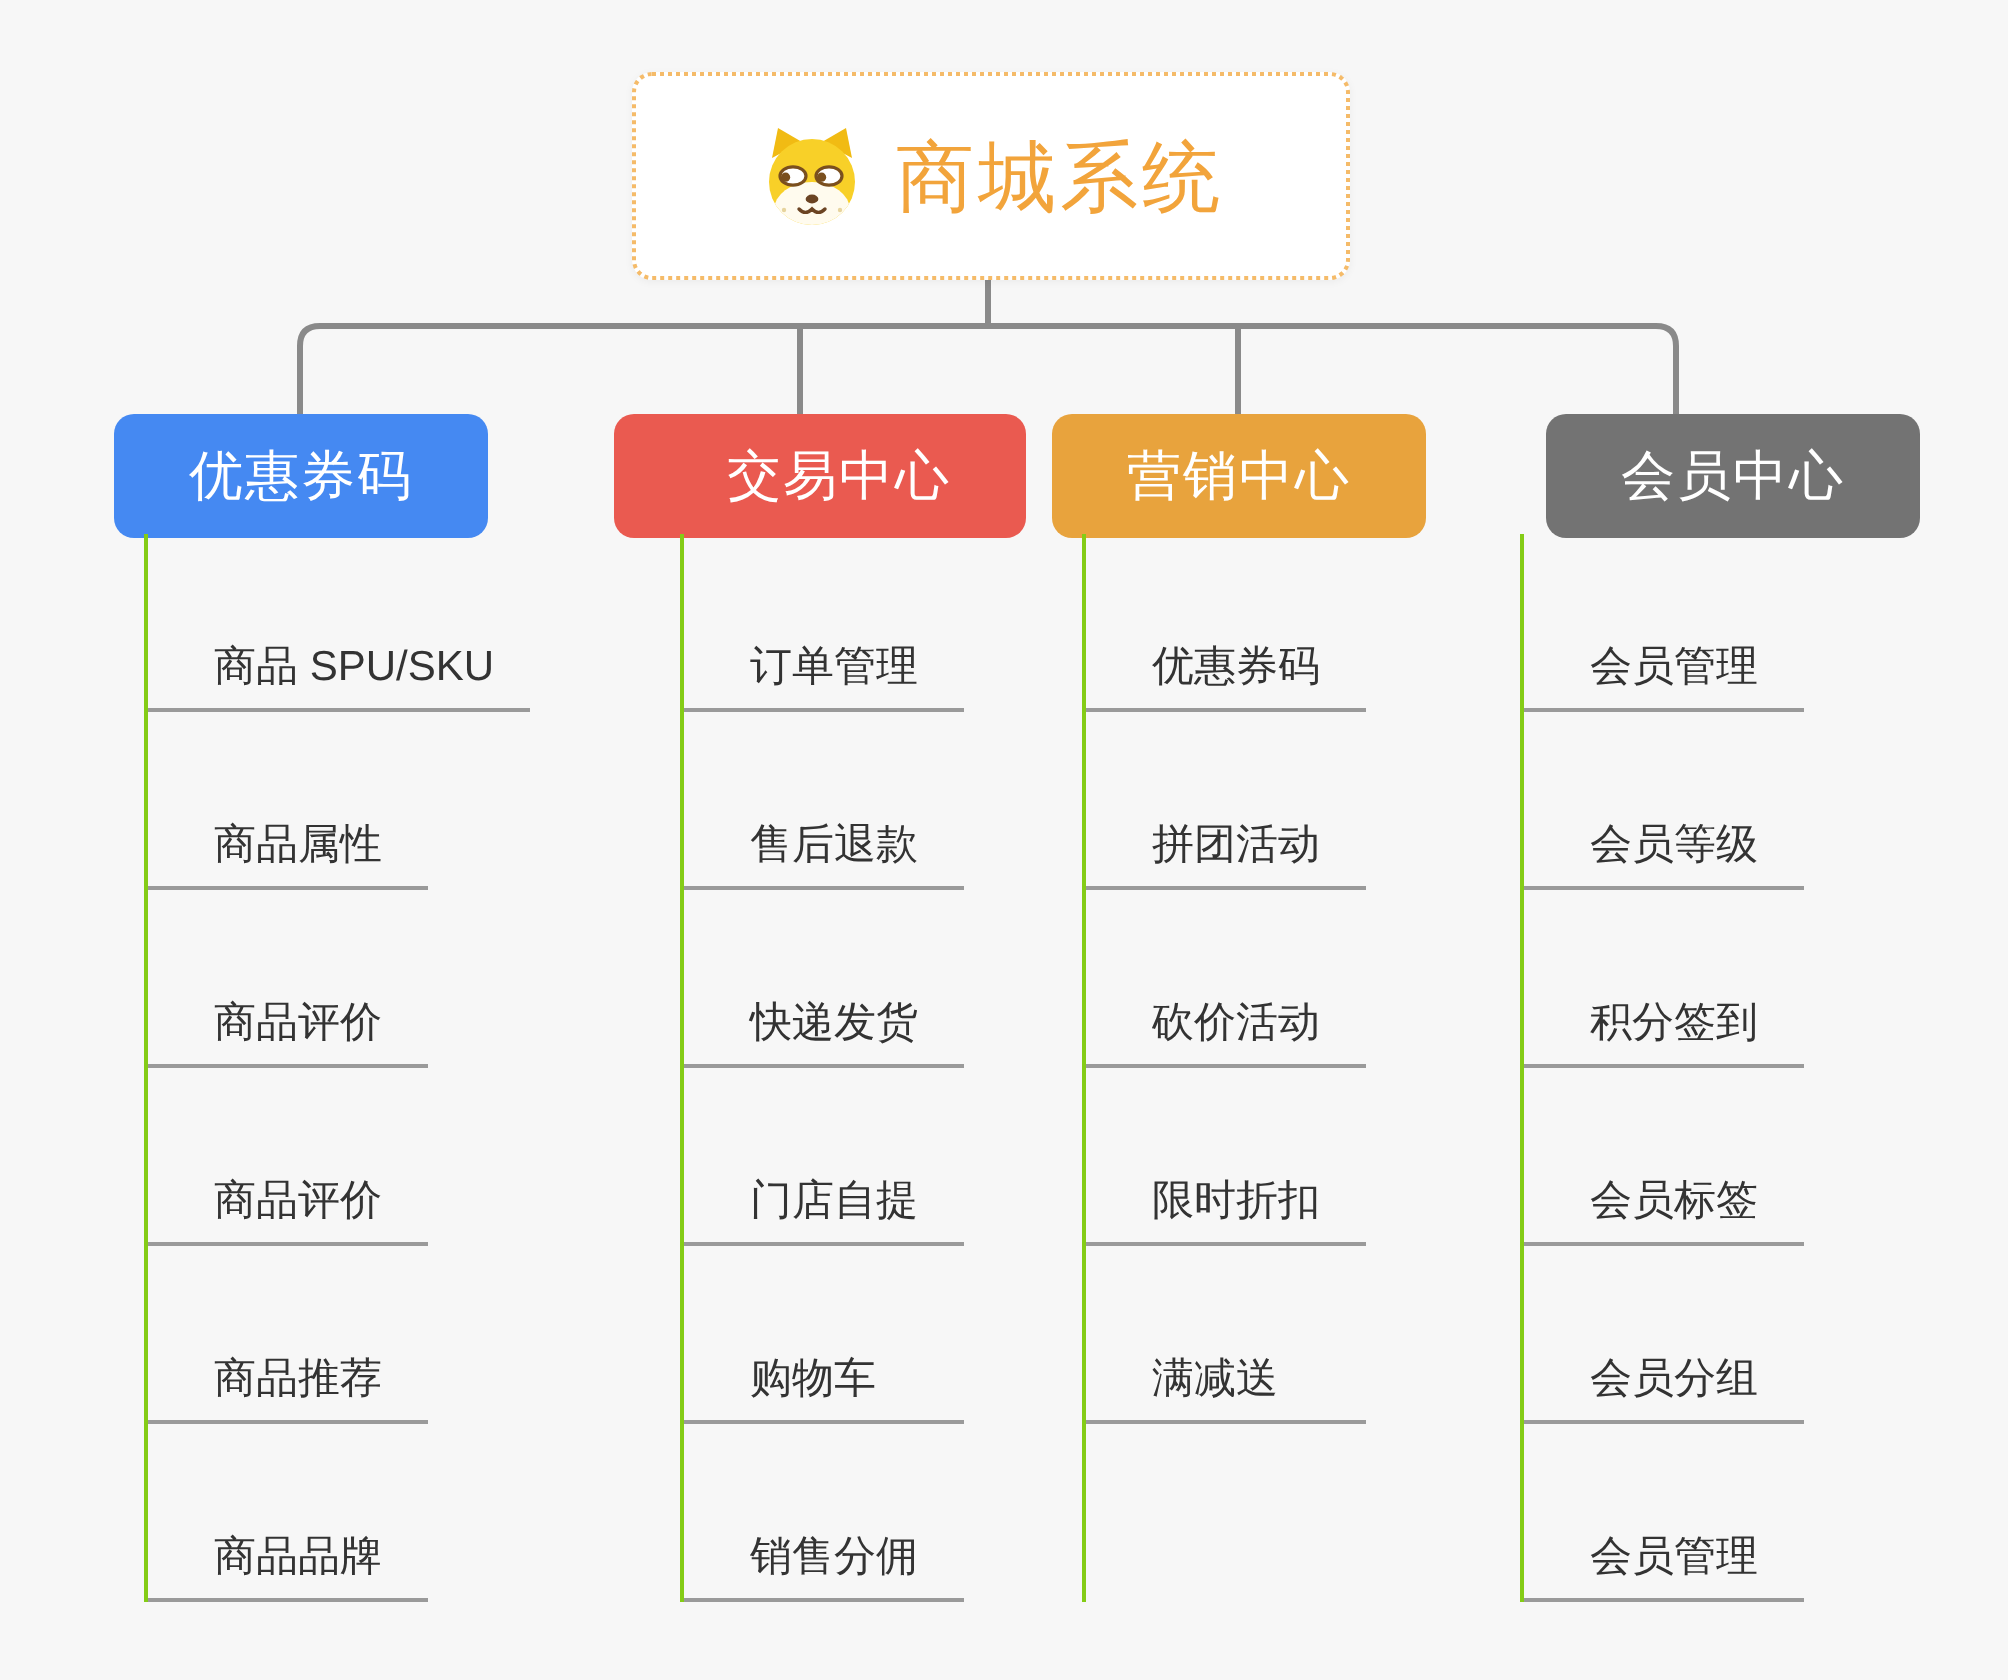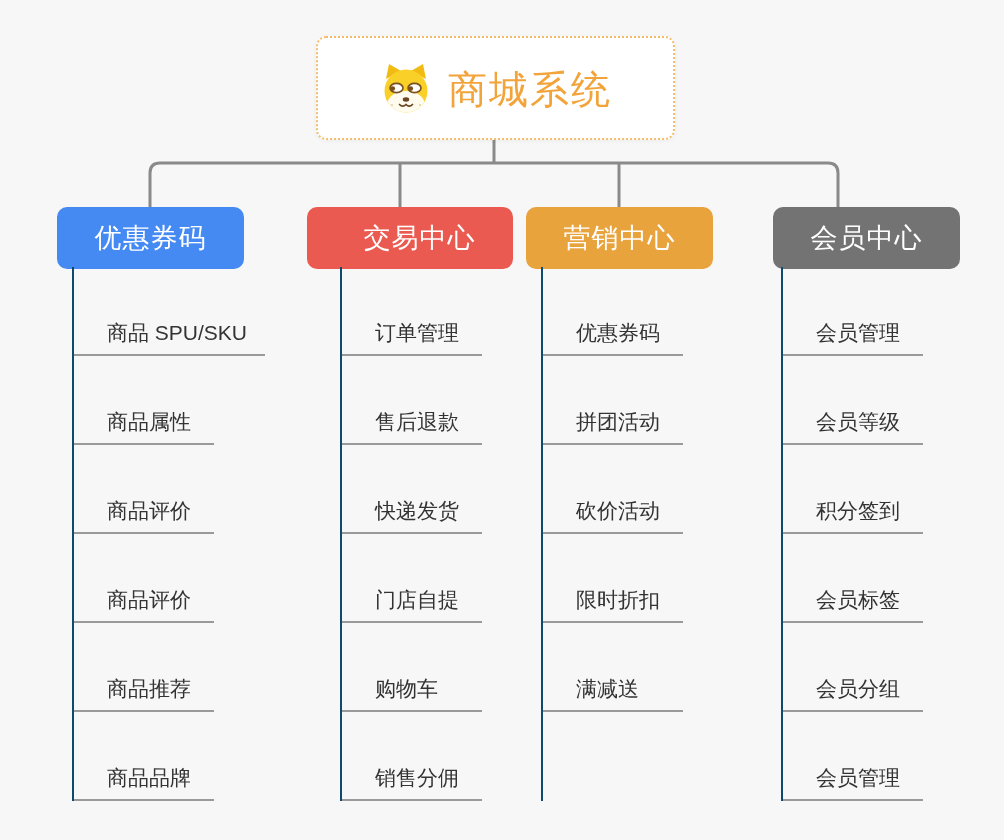--- a/index.html
+++ b/index.html
@@ -38,21 +38,21 @@
     border-radius:10px;
     color:#ffffff;
     font-size:27px;
     letter-spacing:1px;
     display:flex;align-items:center;justify-content:center;
   }
 
   
   .child-column{
     position:absolute;top:267px;height:534px;
-    border-left:2px solid #0c4a6e;
+    border-left:2px solid #84cc16;
     display:flex;flex-direction:column;
   }
   .child-node{
     height:89px;
     box-sizing:border-box;
     width:max-content;
     min-width:140px;
     display:flex;align-items:flex-end;
     border-bottom:2px solid #9a9a9a;
     padding:0 18px 7px 33px;
@@ -122,21 +122,21 @@
   </div>
 
   <div class="child-column" style="left:541px">
     <div class="child-node">优惠券码</div>
     <div class="child-node">拼团活动</div>
     <div class="child-node">砍价活动</div>
     <div class="child-node">限时折扣</div>
     <div class="child-node">满减送</div>
   </div>
 
-  <div class="child-column" style="left:781px">
+  <div class="child-column" style="left:760px">
     <div class="child-node">会员管理</div>
     <div class="child-node">会员等级</div>
     <div class="child-node">积分签到</div>
     <div class="child-node">会员标签</div>
     <div class="child-node">会员分组</div>
     <div class="child-node">会员管理</div>
   </div>
 
 </div>
 

